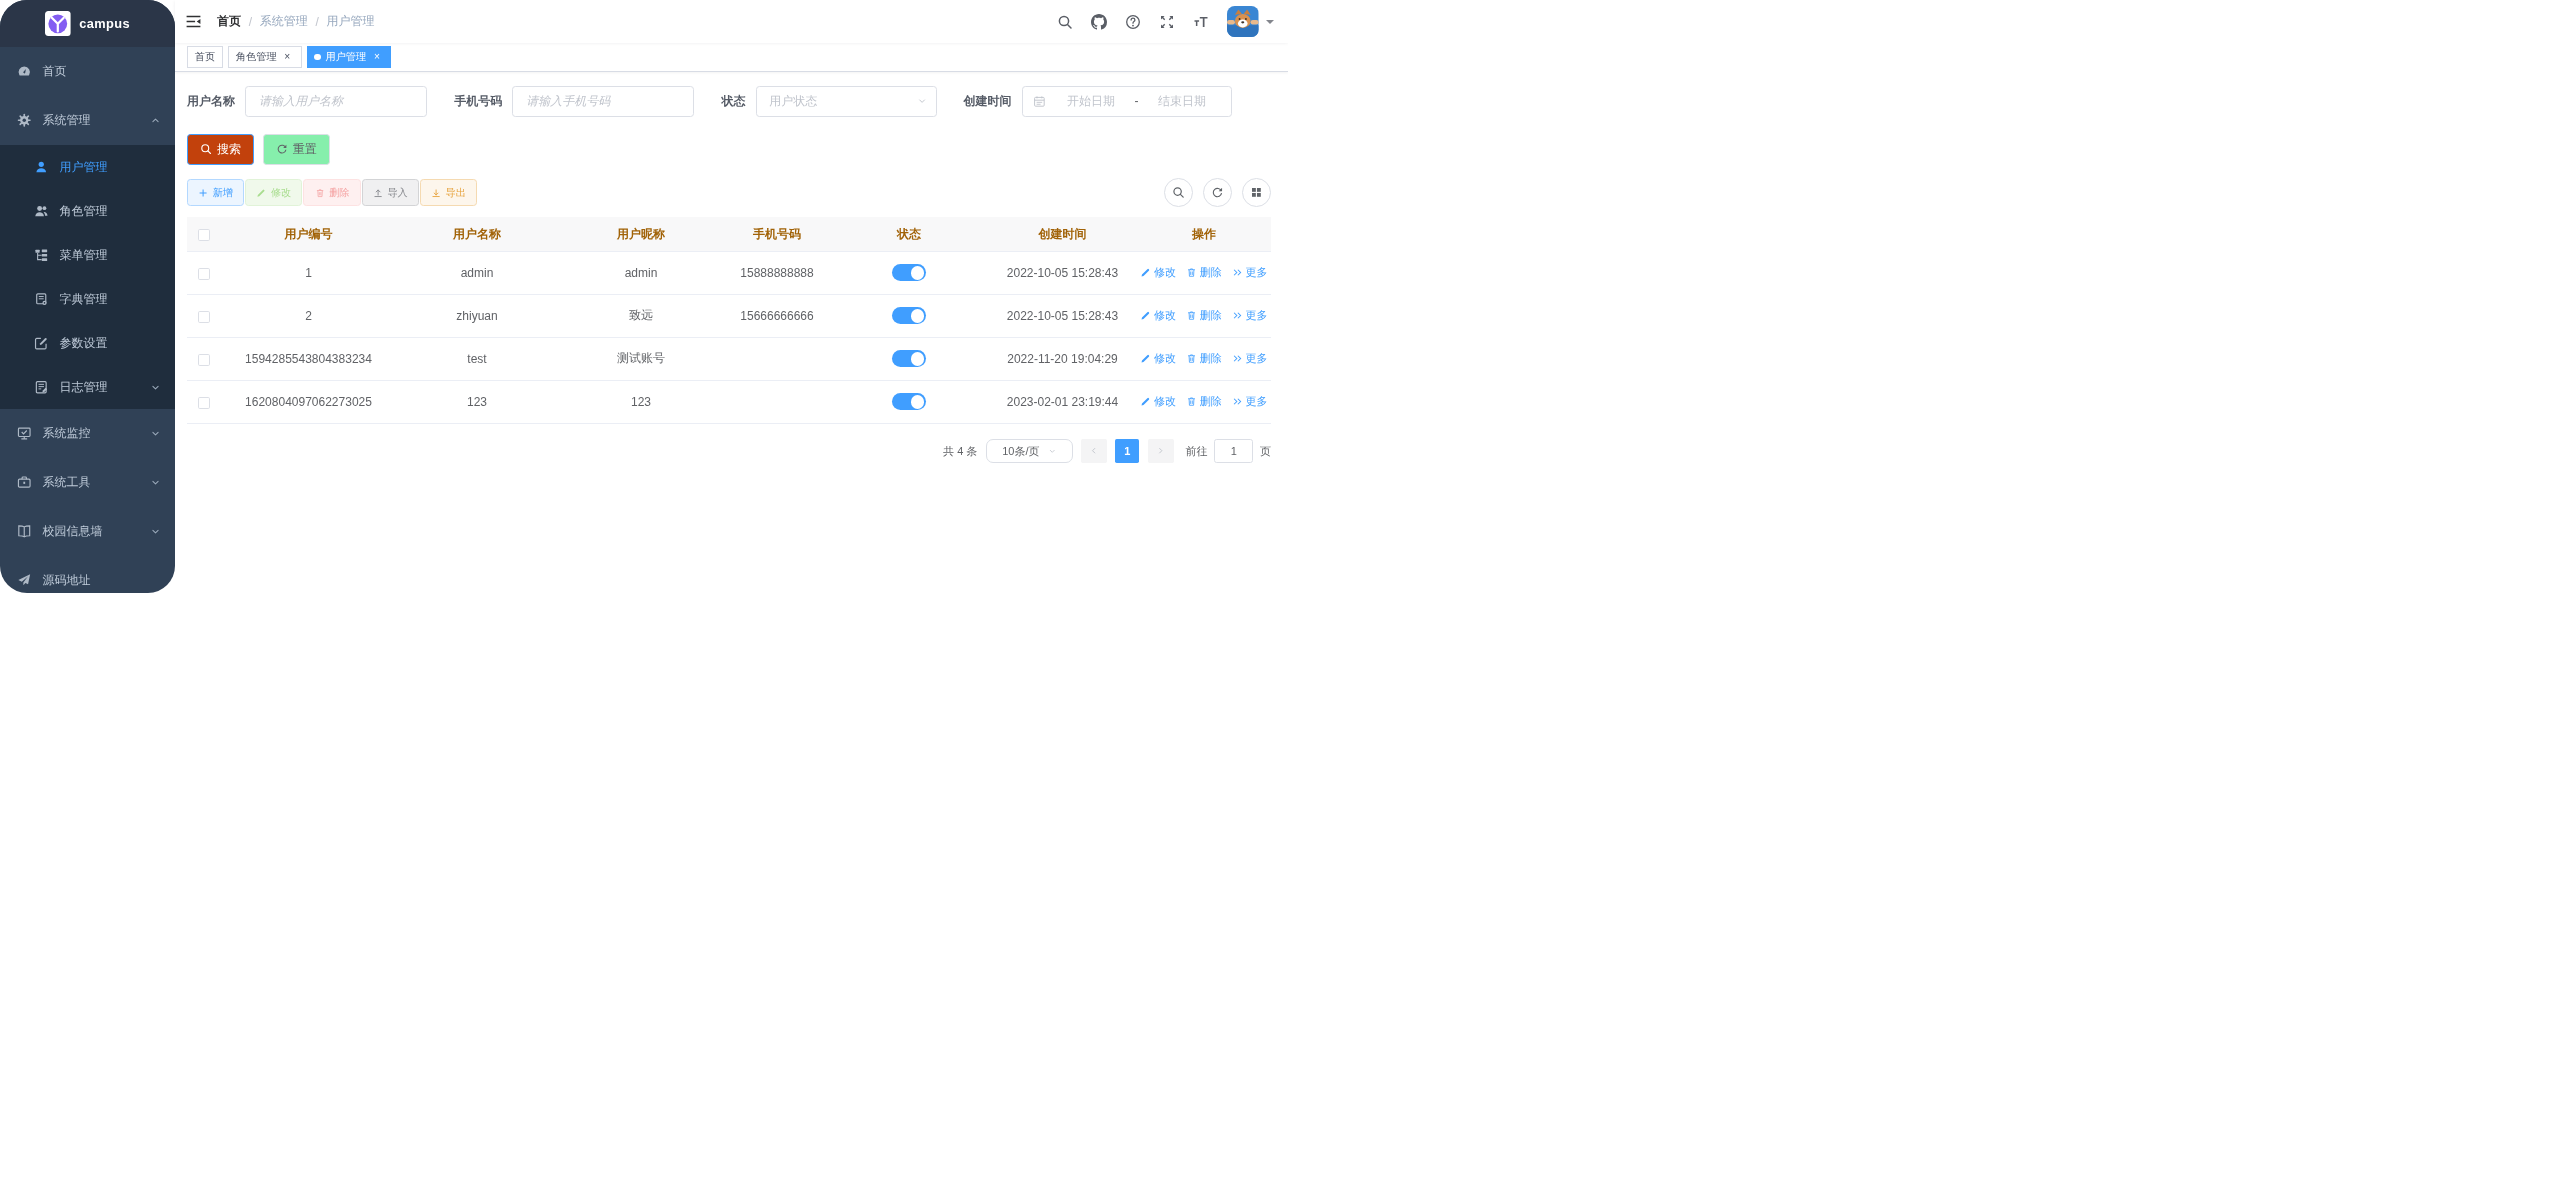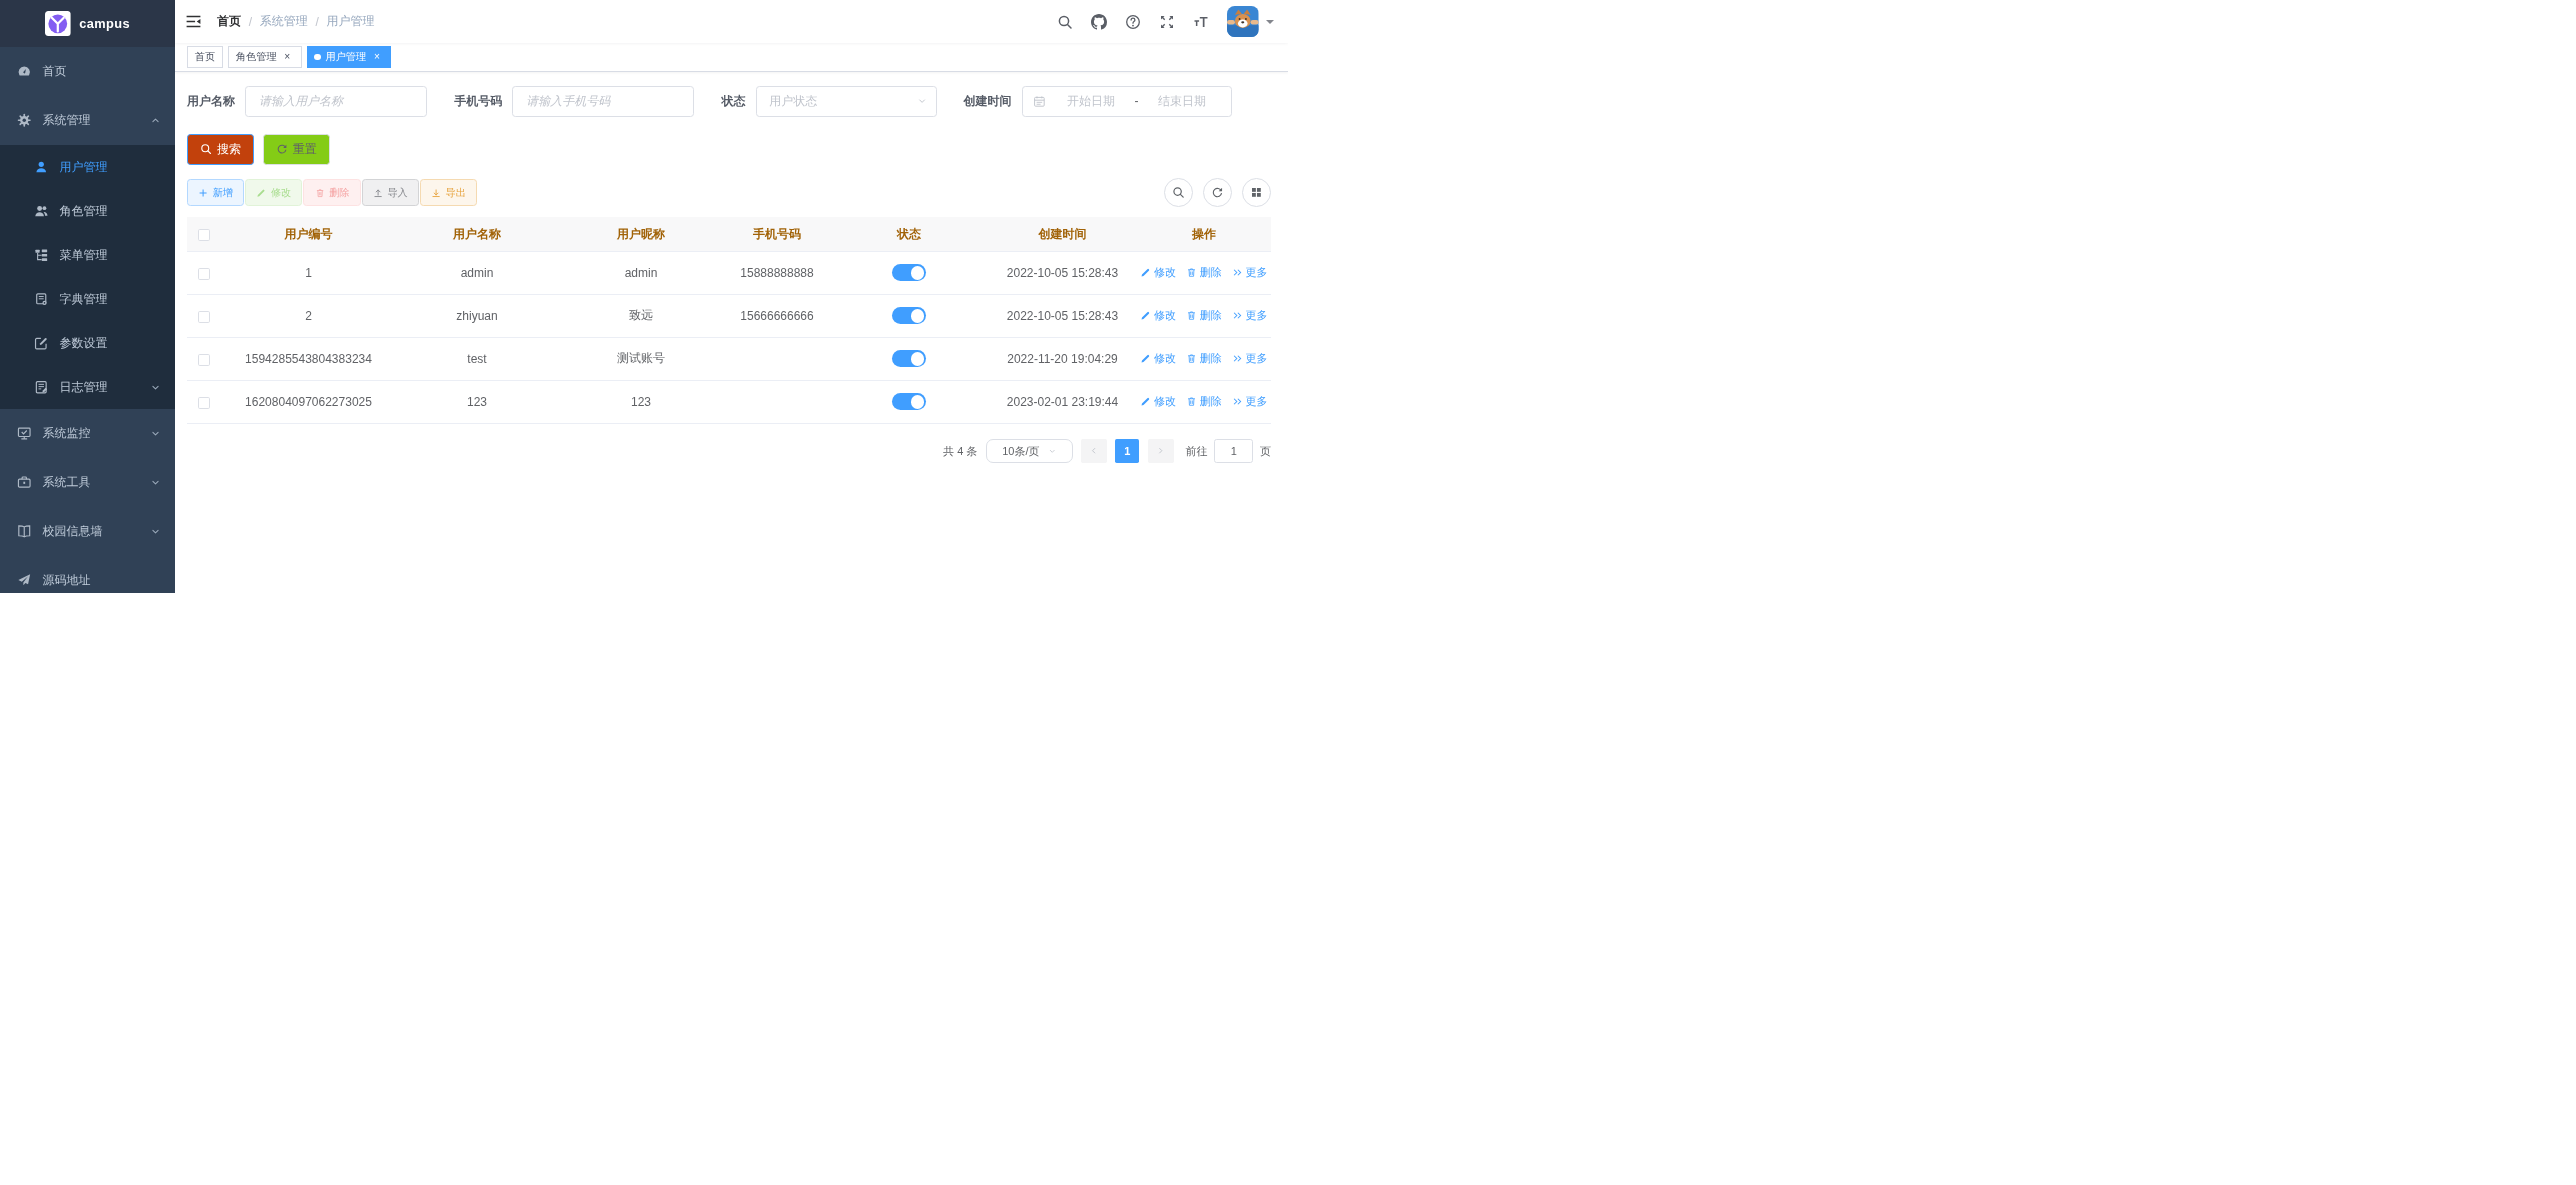--- a/index.html
+++ b/index.html
@@ -2,21 +2,21 @@
 <html lang="zh" style="font-size:13.6px"><head>
 <meta charset="utf-8">
 <style>
   * { box-sizing: border-box; }
   html,body { margin:0; padding:0; background:#fff; }
   body { width:1288px; height:593px; overflow:hidden;
          font-family:"Liberation Sans","DejaVu Sans",sans-serif; color:#303133; }
   .layout { display:flex; width:1288px; height:593px; }
 
   
-  .sidebar { flex:0 0 175px; width:175px; background:#304156; height:100%; overflow:hidden; }
+  .sidebar { flex:0 0 175px; width:175px; background:#304156; height:100%; overflow:hidden;border-radius:27px; }
   .logo-row { height:47px; display:flex; align-items:center; justify-content:center; gap:8.5px; background:#2b3648; cursor:pointer; }
   .logo-title { color:#fff; font-weight:bold; font-size:12.8px; letter-spacing:0.4px; }
   .menu-item { height:49px; display:flex; align-items:center; padding:0 13.6px 0 17px; color:#bfcbd9; font-size:12px; cursor:pointer; }
   .menu-item .mi-icon { width:14.5px; height:14.5px; margin-right:11px; flex:none; color:#aeb9c6; }
   .menu-item .chev { margin-left:auto; width:11px; height:11px; color:#9aa9ba; flex:none; }
   .submenu { background:#1f2d3d; }
   .submenu .menu-item { height:44px; padding-left:34px; }
   .menu-item.active, .menu-item.active .mi-icon { color:#409EFF; }
   .menu-label { white-space:nowrap; }
 
@@ -52,21 +52,21 @@
   .f-input { height:31px; width:182px; border:0.9px solid #dcdfe6; border-radius:3.4px; padding:0 12.8px; font-size:12px; color:#606266; outline:none; background:#fff; font-family:inherit;font-style:italic; }
   .f-input::placeholder { color:#c0c4cc; }
   .f-select { height:31px; width:181px; border:0.9px solid #dcdfe6; border-radius:3.4px; background:#fff; display:flex; align-items:center; justify-content:space-between; padding:0 8.5px 0 12.8px; font-size:12px; color:#c0c4cc; cursor:pointer; }
   .f-select svg { width:10.2px; height:10.2px; color:#c0c4cc; }
   .f-date { height:31px; width:210px; border:0.9px solid #dcdfe6; border-radius:3.4px; background:#fff; display:flex; align-items:center; padding:0 6.8px; font-size:12px; color:#c0c4cc; cursor:pointer; }
   .f-date .cal { width:12.8px; height:12.8px; color:#c0c4cc; margin:0 3.4px; flex:none; }
   .f-date .dph { flex:1; text-align:center; }
   .f-date .dsep { color:#606266; padding:0 1.7px; }
 
   .btn-row { display:flex; gap:8.5px; margin-bottom:13.6px; }
-  .btn { display:inline-flex; align-items:center; gap:5.1px; height:31px; padding:0 12px; border-radius:3.4px; font-size:12px; cursor:pointer; border:0.9px solid #dcdfe6; background:#84cc16; color:#606266; }
+  .btn { display:inline-flex; align-items:center; gap:5.1px; height:31px; padding:0 12px; border-radius:3.4px; font-size:12px; cursor:pointer; border:0.9px solid #dcdfe6; background:#86efac; color:#606266; }
   .btn svg { width:12px; height:12px; }
   .btn-primary { background:#c2410c; border-color:#409EFF; color:#fff; }
 
   .toolbar { display:flex; align-items:center; gap:1px; margin-bottom:10.2px; }
   .tbtn { display:inline-flex; align-items:center; gap:4.3px; height:27px; padding:0 10.2px; border-radius:3.4px; font-size:10.2px; cursor:pointer; border:0.9px solid; }
   .tbtn svg { width:10.2px; height:10.2px; }
   .tbtn-add    { color:#409EFF; background:#ecf5ff; border-color:#b3d8ff; }
   .tbtn-edit   { color:#a9dd8f; background:#f0f9eb; border-color:#e1f3d8; cursor:not-allowed; }
   .tbtn-del    { color:#f5a3a3; background:#fef0f0; border-color:#fde2e2; cursor:not-allowed; }
   .tbtn-import { color:#85878c; background:#f0f0f1; border-color:#d3d4d6; }

